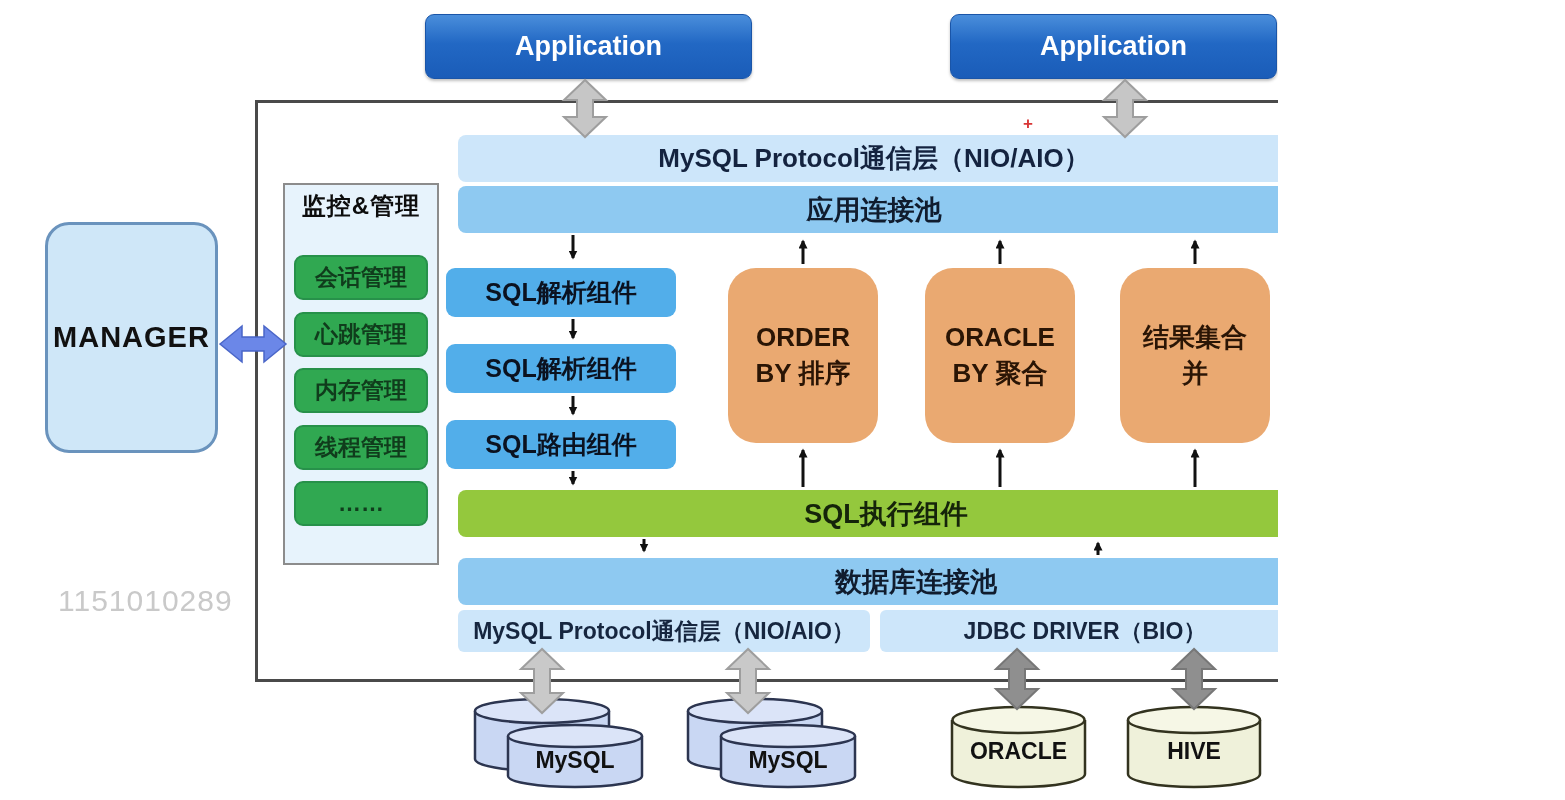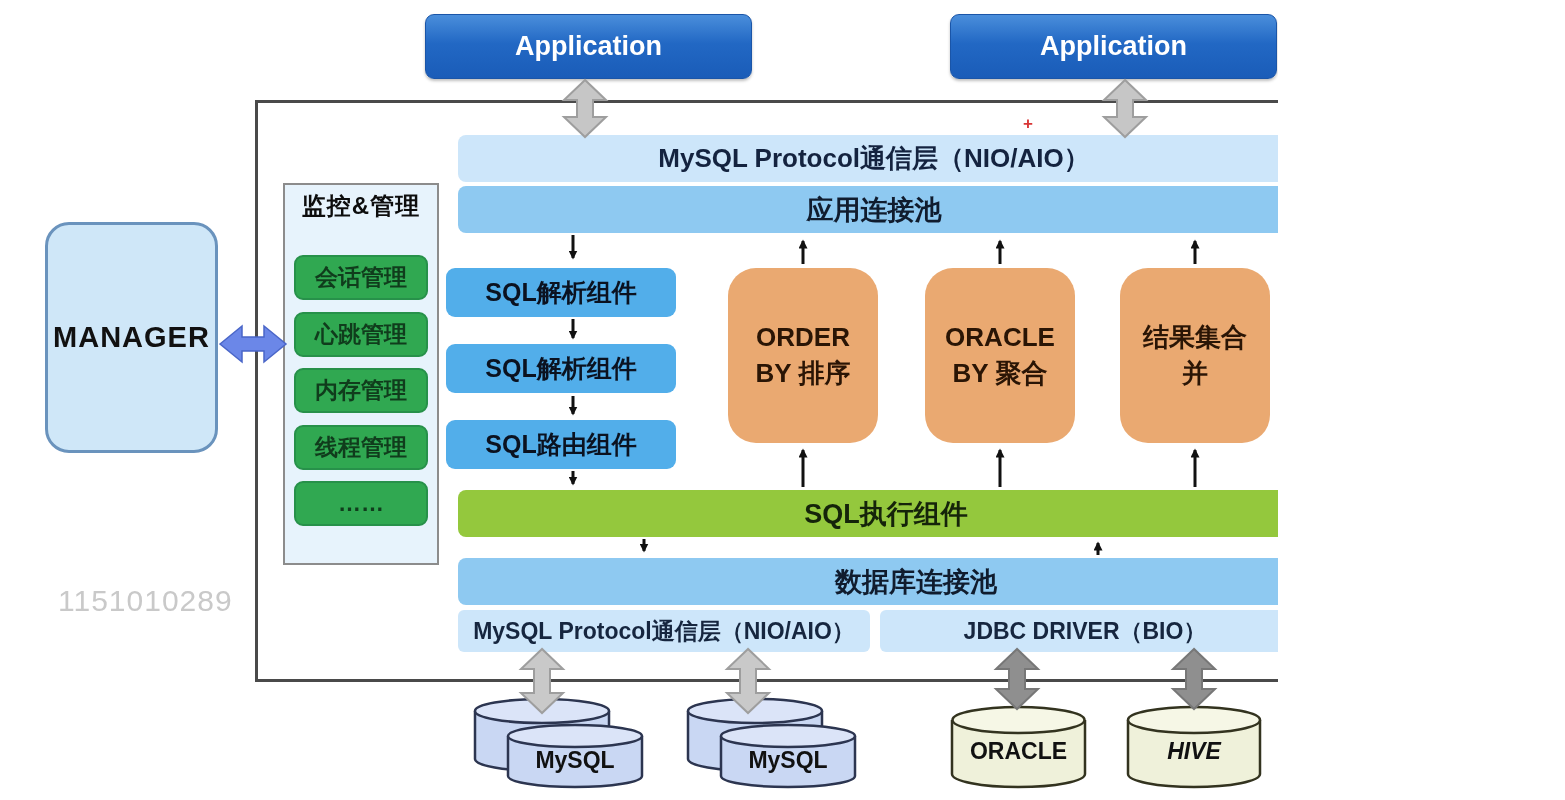--- a/index.html
+++ b/index.html
@@ -170,21 +170,21 @@
   <svg class="abs" style="left:950px;top:705px;" width="137" height="85">
     <path d="M2,15 v54 a66,13 0 0 0 133,0 v-54" fill="#eff1da" stroke="#33331f" stroke-width="2.5"></path>
     <ellipse cx="68.5" cy="15" rx="66" ry="13" fill="#f6f7e6" stroke="#33331f" stroke-width="2.5"></ellipse>
   </svg>
   <div class="abs center cyl-label" style="left:950px;top:734px;width:137px;height:34px;">ORACLE</div>
 
   <svg class="abs" style="left:1126px;top:705px;" width="136" height="85">
     <path d="M2,15 v54 a66,13 0 0 0 132,0 v-54" fill="#eff1da" stroke="#33331f" stroke-width="2.5"></path>
     <ellipse cx="68" cy="15" rx="66" ry="13" fill="#f6f7e6" stroke="#33331f" stroke-width="2.5"></ellipse>
   </svg>
-  <div class="abs center cyl-label" style="left:1126px;top:734px;width:136px;height:34px;font-style:italic;">HIVE</div>
+  <div class="abs center cyl-label" style="left:1126px;top:734px;width:136px;height:34px;">HIVE</div>
 
   <div class="abs mycat-label">Mycat</div>
   <div class="abs watermark">1151010289</div>
 
   <svg class="abs overlay" width="1565" height="800">
     <defs>
       <marker id="ah" markerWidth="10" markerHeight="9" refX="7.5" refY="4.5" orient="auto" markerUnits="userSpaceOnUse">
         <path d="M0,0 L9,4.5 L0,9 Z" fill="#111111"></path>
       </marker>
     </defs>

